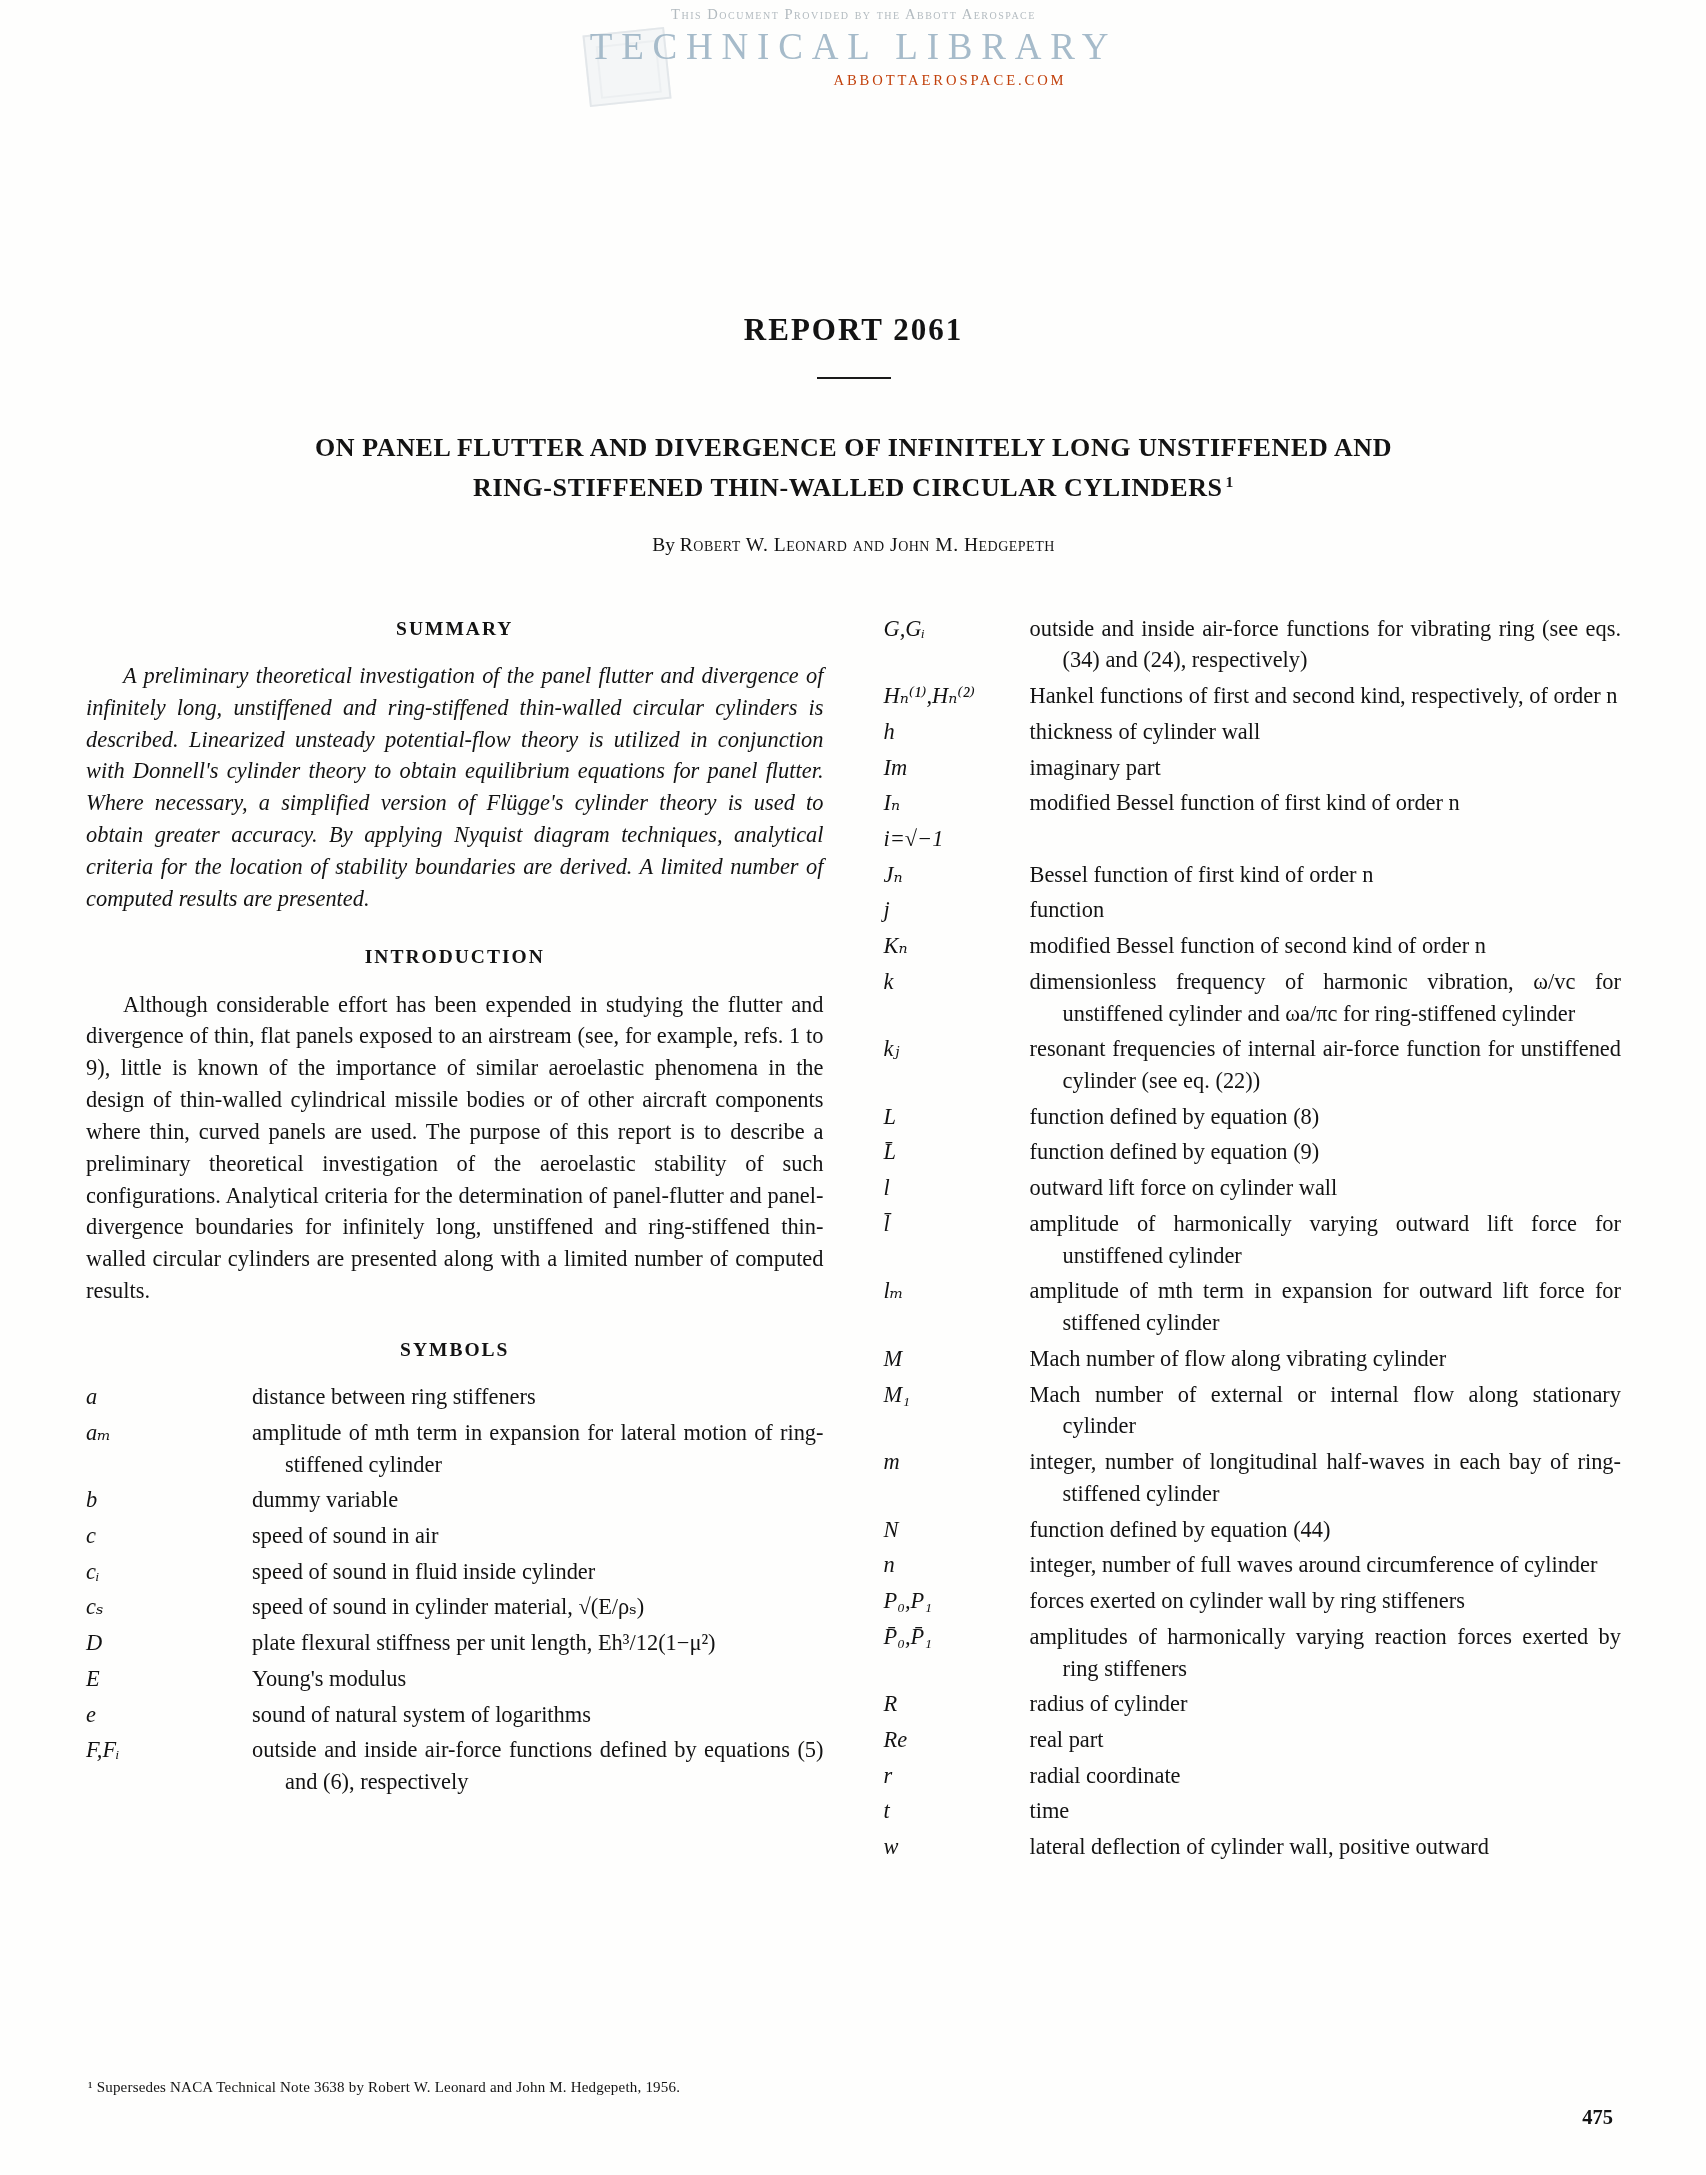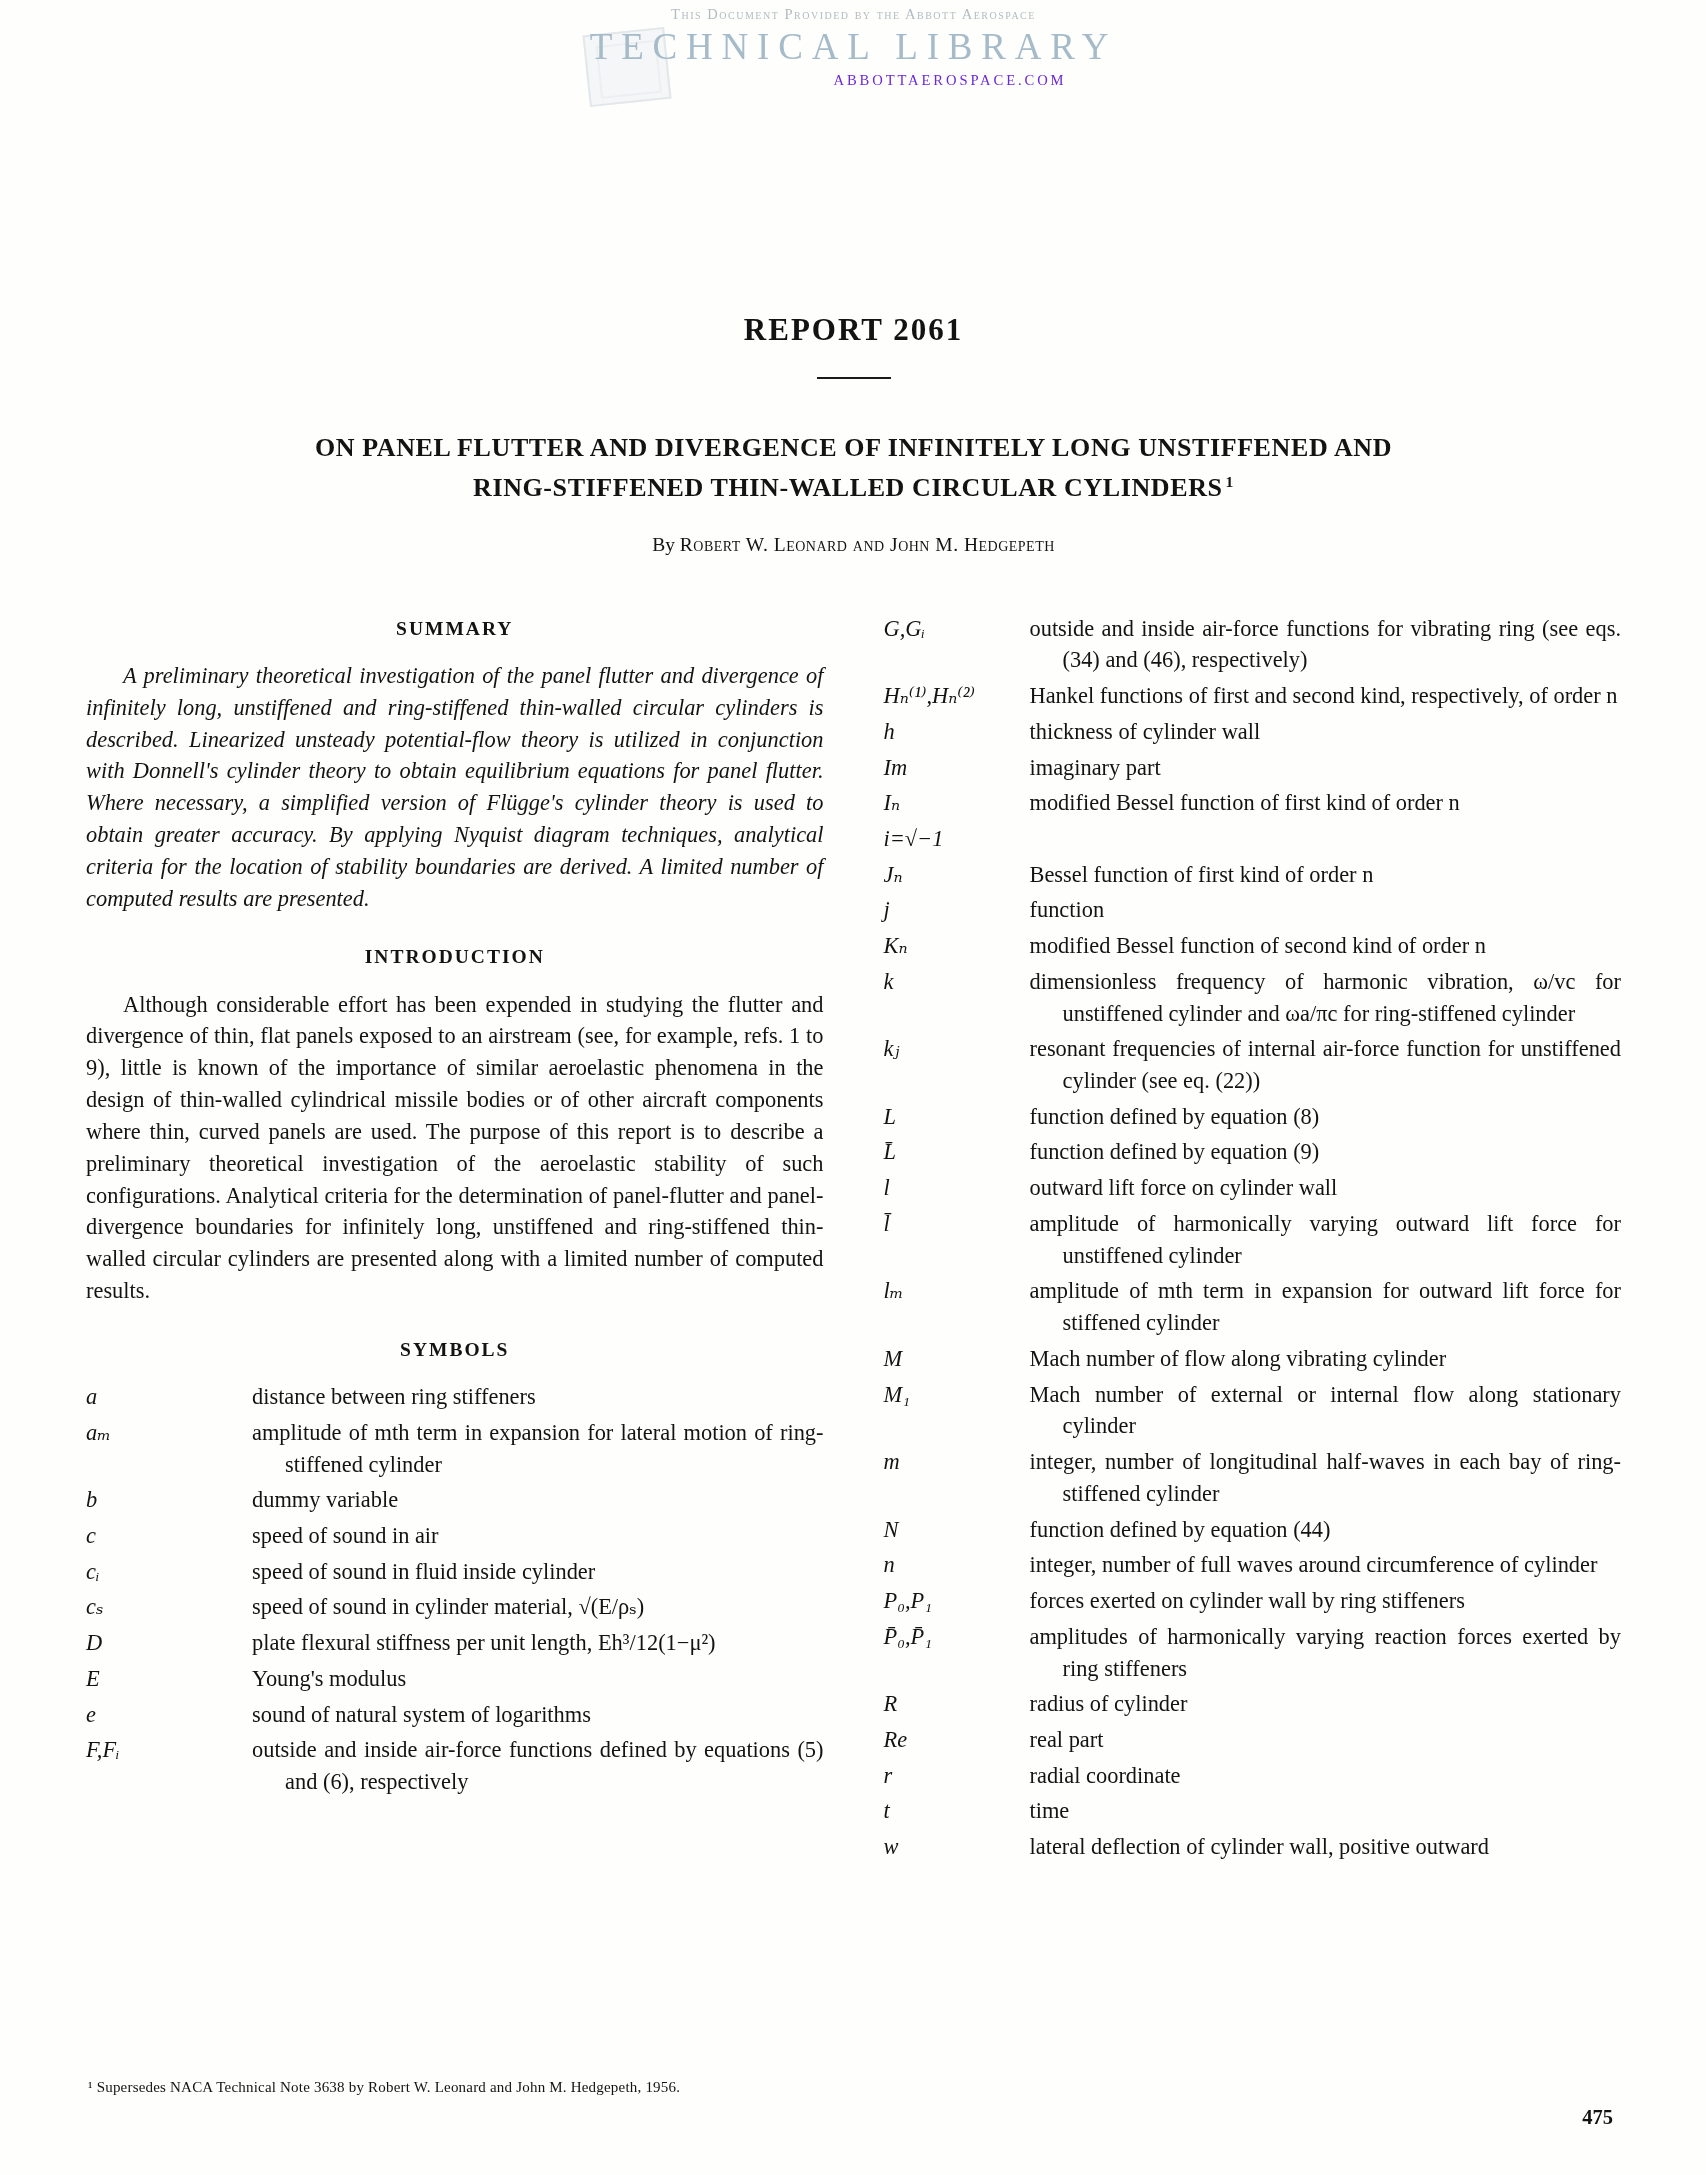--- a/index.html
+++ b/index.html
@@ -62,21 +62,21 @@
     color: #a6bbca;
     text-align: center;
     margin-top: 2px;
     font-weight: normal;
   }
   .wm-line3 {
     position: relative;
     z-index: 1;
     font-size: 14.6px;
     letter-spacing: 2.9px;
-    color: #6d28d9;
+    color: #c2410c;
     text-align: right;
     padding-right: 60px;
     margin-top: 3.9px;
   }
 
   
   .report-number {
     margin-top: 312px;
     text-align: center;
     font-size: 31px;
@@ -253,21 +253,21 @@
         </div>
     </div>
 
     <div class="column-divider"></div>
 
     <div class="col col-right">
       <div class="symbol-list">
 
           <div class="symbol-row">
             <div class="sym">G,Gᵢ</div>
-            <div class="def">outside and inside air-force functions for vibrating ring (see eqs. (34) and (46), respectively)</div>
+            <div class="def">outside and inside air-force functions for vibrating ring (see eqs. (34) and (24), respectively)</div>
           </div>
 
           <div class="symbol-row">
             <div class="sym">Hₙ⁽¹⁾,Hₙ⁽²⁾</div>
             <div class="def">Hankel functions of first and second kind, respectively, of order n</div>
           </div>
 
           <div class="symbol-row">
             <div class="sym">h</div>
             <div class="def">thickness of cylinder wall</div>

